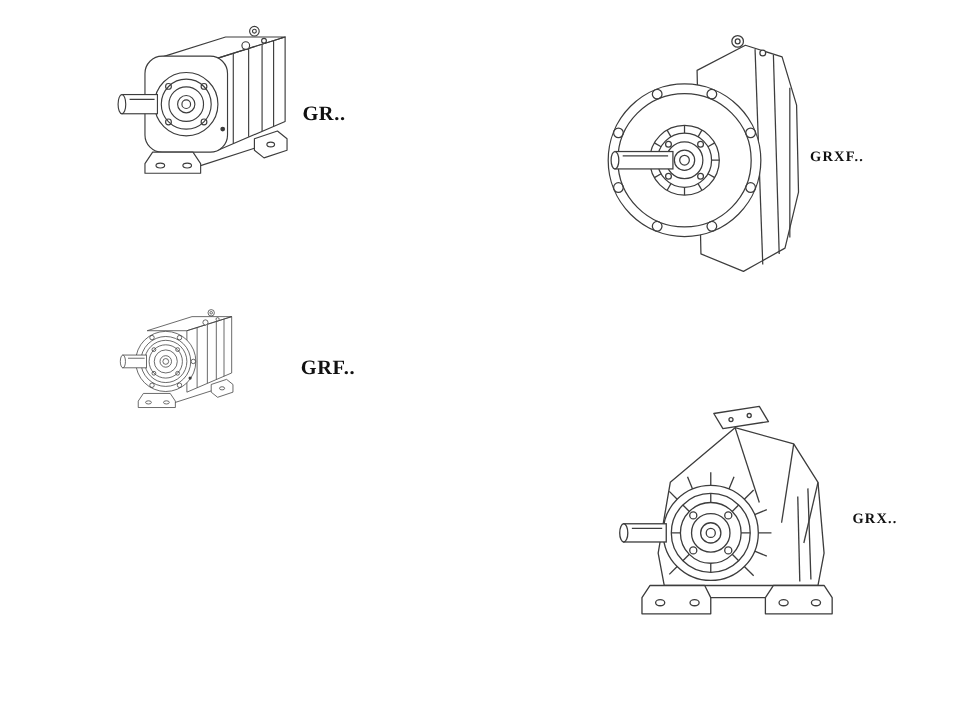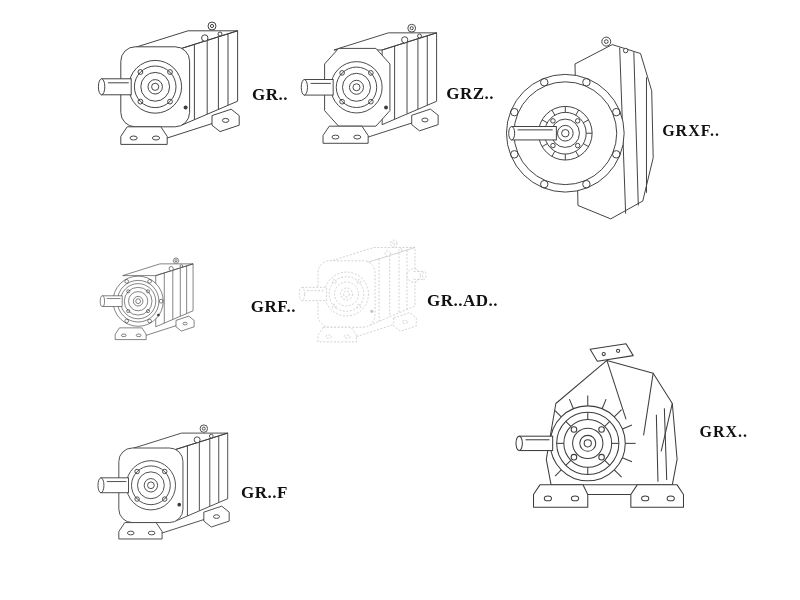--- a/index.html
+++ b/index.html
@@ -7,21 +7,21 @@
     position:relative;width:800px;height:600px;background:#ffffff;
     font-family:"Liberation Serif",serif;overflow:hidden;
   }
   .cell{position:absolute;margin:0;display:flex;flex-direction:row;align-items:center;}
   .art{display:block;color:#3d3d3d;}
   .art.ghost{color:#c6c6c6;stroke-dasharray:3 2.4;}
   .caption{
     font-weight:bold;color:#101010;font-size:17px;
     letter-spacing:.5px;margin-top:2px;text-align:center;white-space:nowrap;
   }
-  .caption.big{font-size:16px;letter-spacing:1px;}
+  .caption.big{font-size:12px;letter-spacing:1px;}
 </style>
 </head>
 <body>
 
 <svg width="0" height="0" style="position:absolute" aria-hidden="true">
   <defs>
     <g id="gb-back" fill="none" stroke="currentColor" stroke-width="1.2" stroke-linejoin="round">
       <polygon points="50,38 112,38 182,16 120,16"></polygon>
       <polygon points="112,38 182,16 182,104 112,134"></polygon>
       <line x1="128" y1="33" x2="128" y2="127"></line>
@@ -98,32 +98,20 @@
     <svg class="art" viewBox="0 0 200 190" style="height:180px">
       <use href="#gb-back"></use>
         <use href="#gb-plate-round"></use>
         <use href="#gb-circles"></use>
       <use href="#gb-foot-front"></use>
         <use href="#gb-shaft"></use>
     </svg>
     <figcaption class="caption">GR..</figcaption>
   </figure>
 
-  <figure class="cell" style="left:298px;top:2px;width:196px;">
-    <svg class="art" viewBox="0 0 200 190" style="height:182px">
-      <g transform="translate(-4,-3) scale(1.05)">
-        <use href="#gb-back"></use>
-          <use href="#gb-plate-oct"></use>
-          <use href="#gb-circles"></use>
-        <use href="#gb-foot-front"></use>
-          <use href="#gb-shaft"></use>
-      </g>
-    </svg>
-    <figcaption class="caption">GRZ..</figcaption>
-  </figure>
 
   <figure class="cell" style="left:502px;top:2px;width:218px;">
     <svg class="art" viewBox="0 0 215 260" style="height:255px">
       <g fill="none" stroke="currentColor" stroke-width="1.3" stroke-linejoin="round">
         <circle cx="140" cy="12" r="6" fill="#fff"></circle>
         <circle cx="140" cy="12" r="2.5"></circle>
         <path d="M 98,42 L 148,16 L 186,28 L 201,78 L 203,168 L 189,226 L 146,250 L 102,232 Z" fill="#fff"></path>
         <line x1="158" y1="20" x2="166" y2="243"></line>
         <line x1="177" y1="26" x2="183" y2="232"></line>
         <line x1="194" y1="60" x2="194" y2="215"></line>
@@ -175,31 +163,20 @@
     <svg class="art" viewBox="0 0 200 190" style="height:180px">
       <use href="#gb-back"></use>
         <use href="#gb-flangering"></use>
         <use href="#gb-circles"></use>
       <use href="#gb-foot-front"></use>
         <use href="#gb-shaft"></use>
     </svg>
     <figcaption class="caption">GRF..</figcaption>
   </figure>
 
-  <figure class="cell" style="left:294px;top:208px;width:204px;">
-    <svg class="art ghost" viewBox="0 0 200 190" style="height:184px">
-      <use href="#gb-back"></use>
-        <use href="#gb-plate-round"></use>
-        <use href="#gb-circles"></use>
-      <use href="#gb-foot-front"></use>
-        <use href="#gb-shaft"></use>
-        <use href="#gb-instub"></use>
-    </svg>
-    <figcaption class="caption">GR..AD..</figcaption>
-  </figure>
 
   <figure class="cell" style="left:508px;top:306px;width:240px;">
     <svg class="art" viewBox="0 0 240 265" style="height:250px">
       <g fill="none" stroke="currentColor" stroke-width="1.3" stroke-linejoin="round">
         <polygon points="103,30 148,23 157,38 112,45" fill="#fff"></polygon>
         <circle cx="120" cy="36" r="2"></circle>
         <circle cx="138" cy="32" r="2"></circle>
         <path d="M 48,168 L 60,98 L 124,44 L 182,60 L 206,98 L 212,168 L 206,200 L 54,200 Z" fill="#fff"></path>
         <line x1="124" y1="44" x2="148" y2="118"></line>
         <line x1="182" y1="60" x2="170" y2="138"></line>
@@ -246,25 +223,15 @@
       </g>
       <g fill="none" stroke="currentColor" stroke-width="1.3">
         <rect x="14" y="139" width="42" height="18" fill="#fff"></rect>
         <ellipse cx="14" cy="148" rx="4" ry="9" fill="#fff"></ellipse>
         <line x1="22" y1="143.5" x2="52" y2="143.5"></line>
       </g>
     </svg>
     <figcaption class="caption big">GRX..</figcaption>
   </figure>
 
-  <figure class="cell" style="left:92px;top:412px;width:196px;">
-    <svg class="art" viewBox="0 0 200 190" style="height:160px">
-      <use href="#gb-back"></use>
-        <use href="#gb-plate-round"></use>
-        <use href="#gb-circles"></use>
-      <use href="#gb-foot-front"></use>
-        <use href="#gb-shaft"></use>
-    </svg>
-    <figcaption class="caption">GR..F</figcaption>
-  </figure>
 
 
 </div>
 
 </body></html>

